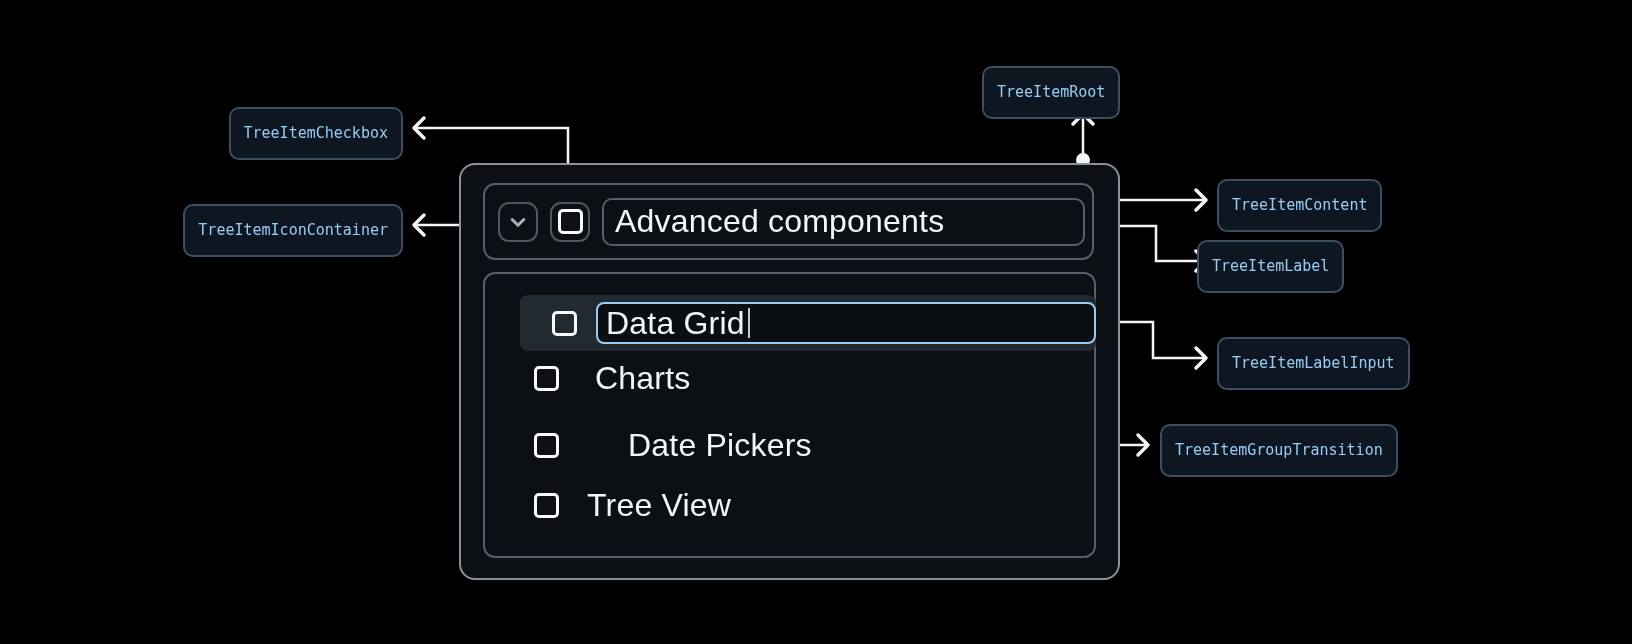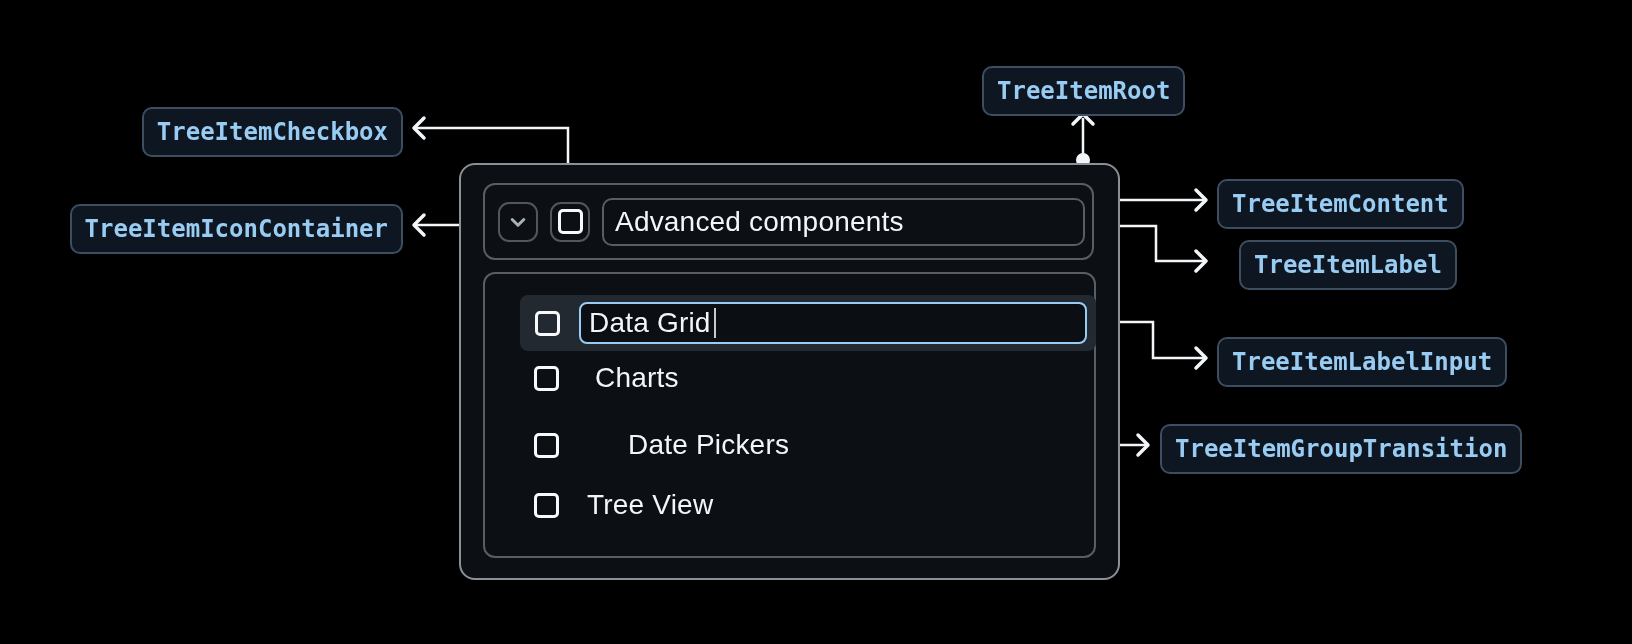--- a/index.html
+++ b/index.html
@@ -16,50 +16,50 @@
           overflow:hidden;font-family:"Liberation Sans",sans-serif;}
 
   
   .overlay{position:absolute;left:0;top:0;width:1632px;height:644px;pointer-events:none;}
   .cline{stroke:var(--c-connector);stroke-width:2.5;fill:none;}
   .carrow{stroke:var(--c-connector);stroke-width:3.5;fill:none;stroke-linecap:round;stroke-linejoin:round;}
   .cdot{fill:var(--c-connector);}
 
   
   .badge{position:absolute;background:var(--c-badgeBg);border:2px solid var(--c-badgeBorder);
-         border-radius:10px;padding:8px 13px;font-family:"DejaVu Sans Mono",monospace;
-         font-size:24px;line-height:1.25;color:var(--c-badgeText);white-space:nowrap;font-weight:bold;}
+         border-radius:10px;padding:15px 13px;font-family:"DejaVu Sans Mono",monospace;
+         font-size:15px;line-height:1.25;color:var(--c-badgeText);white-space:nowrap;}
   .badge-root{left:982px;top:66px;}
   .badge-checkbox{right:1229px;top:107px;}
   .badge-iconcontainer{right:1229px;top:204px;}
   .badge-content{left:1217px;top:179px;}
-  .badge-label{left:1239px;top:240px;}
+  .badge-label{left:1197px;top:240px;}
   .badge-labelinput{left:1217px;top:337px;}
   .badge-grouptransition{left:1160px;top:424px;}
 
   
   .tree-root{position:absolute;left:459px;top:163px;width:661px;height:417px;
              background:var(--c-panelBg);border:2px solid var(--c-rootBorder);border-radius:16px;}
   .tree-content{position:absolute;left:22px;top:18px;width:611px;height:77px;
                 border:2px solid var(--c-innerBorder);border-radius:12px;
                 display:flex;align-items:center;padding-left:13px;}
   .icon-btn{width:40px;height:40px;border:2px solid var(--c-iconBorder);border-radius:11px;
             display:flex;align-items:center;justify-content:center;flex:none;background:transparent;}
   .icon-btn + .icon-btn{margin-left:12px;}
   .cbx{width:25px;height:25px;border:3px solid var(--c-checkbox);border-radius:5px;
        flex:none;background:transparent;}
   .tree-label-box{flex:1;height:48px;margin-left:12px;margin-right:7px;
                   border:2px solid var(--c-innerBorder);border-radius:10px;
                   display:flex;align-items:center;padding-left:11px;}
-  .ui-text{font-size:28px;letter-spacing:.2px;color:var(--c-text);white-space:nowrap;}
+  .ui-text{font-size:32px;letter-spacing:.2px;color:var(--c-text);white-space:nowrap;}
 
   .tree-group{position:absolute;left:22px;top:107px;width:613px;height:286px;
               border:2px solid var(--c-innerBorder);border-radius:12px;}
   .row{position:absolute;left:35px;width:576px;height:56px;display:flex;align-items:center;padding-left:14px;}
-  .row-editing{top:21px;background:var(--c-rowBg);border-radius:8px;padding-left:15px;}
+  .row-editing{top:21px;background:var(--c-rowBg);border-radius:8px;padding-left:32px;}
   .row-1{top:76px;gap:8px;} .row-2{top:143px;gap:41px;} .row-3{top:203px;}
   .row .row-label{margin-left:28px;}
   .label-input{height:42px;width:508px;margin-left:19px;border:2.5px solid var(--c-inputBorder);
                border-radius:8px;background:var(--c-inputBg);display:flex;align-items:center;
                padding-left:8px;}
   .caret{display:inline-block;width:2.5px;height:30px;margin-left:3px;background:var(--c-caret);}
 </style>
 </head>
 <body>
 

